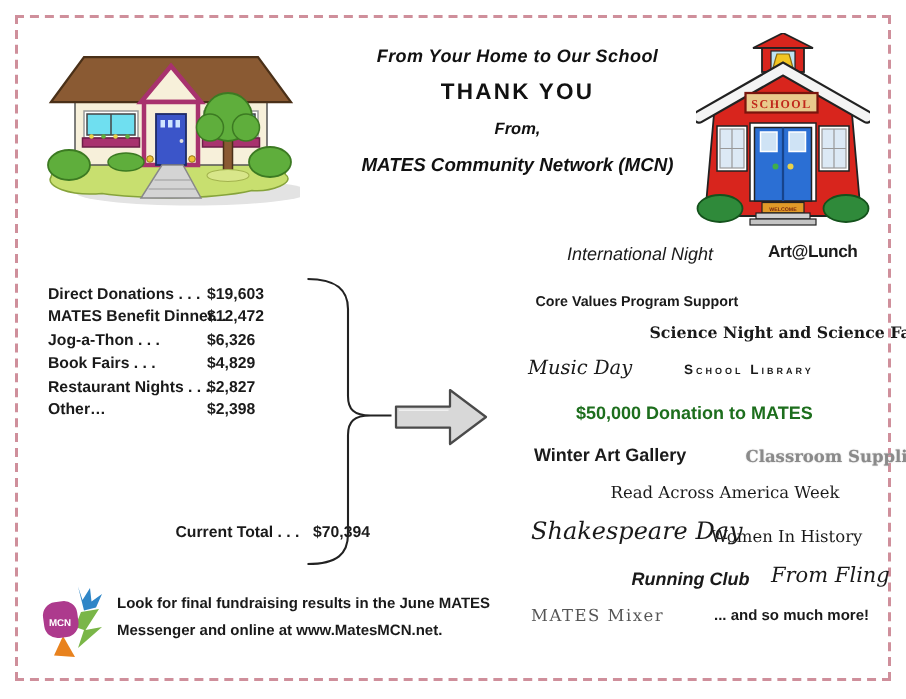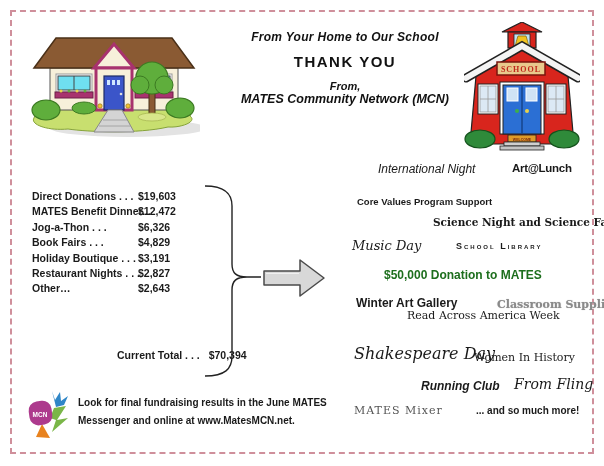--- a/index.html
+++ b/index.html
@@ -5,39 +5,39 @@
   html,body{margin:0;padding:0;background:#fff;}
   .page{position:relative;width:604px;height:466px;background:#ffffff;
         font-family:"Liberation Sans",sans-serif;overflow:hidden;}
   .stitch-border{position:absolute;left:10px;top:10px;right:10px;bottom:12px;
         border:2px dashed #cf8f9b;pointer-events:none;}
   
   .header{position:absolute;left:205px;top:30px;width:280px;text-align:center;color:#111;}
   .hdr1{font-size:12px;font-style:italic;font-weight:600;letter-spacing:.3px;}
   .hdr2{font-size:15px;font-weight:bold;letter-spacing:1.5px;margin-top:9px;}
   .hdr3{font-size:11px;font-style:italic;font-weight:600;margin-top:10px;}
-  .hdr4{font-size:12.5px;font-style:italic;font-weight:600;}
+  .hdr4{font-size:12.5px;font-style:italic;font-weight:600;margin-top:11px;}
   
   .fundlist{position:absolute;left:32px;top:190px;width:160px;}
   .fundrow{position:relative;height:15.4px;font-size:10.5px;font-weight:bold;color:#1a1a1a;white-space:nowrap;}
   .fundrow .amt{position:absolute;left:106px;top:0;}
   .total-line{position:absolute;left:117px;top:349px;font-size:10.5px;font-weight:bold;color:#1a1a1a;white-space:nowrap;}
   .total-line .amt{margin-left:9px;}
   
   .prog{position:absolute;white-space:nowrap;color:#1a1a1a;}
   .p-intl{left:378px;top:162px;font-size:12px;font-style:italic;font-weight:500;}
   .p-art{left:512px;top:162px;font-size:11.5px;font-weight:bold;letter-spacing:-.3px;}
   .p-core{left:357px;top:196px;font-size:9.5px;font-weight:bold;}
   .p-science{left:433px;top:216px;font-size:10.5px;font-weight:600;font-family:"DejaVu Serif",serif;}
   .p-music{left:352px;top:238px;font-size:13px;font-style:italic;font-family:"DejaVu Serif",serif;}
   .p-library{left:456px;top:241px;font-size:9px;font-weight:bold;font-variant:small-caps;letter-spacing:2px;}
   .p-donation{left:384px;top:268px;font-size:12px;font-weight:bold;color:#1d6e1d;}
   .p-winter{left:356px;top:296px;font-size:12px;font-weight:bold;}
   .p-supplies{left:497px;top:298px;font-size:11px;font-weight:bold;font-family:"DejaVu Serif",serif;color:#8a8a8a;text-shadow:0 0 1px #bbb;}
-  .p-read{left:407px;top:309px;font-size:11px;font-family:"DejaVu Serif",serif;}
+  .p-read{left:407px;top:322px;font-size:11px;font-family:"DejaVu Serif",serif;}
   .p-shake{left:354px;top:344px;font-size:16px;font-style:italic;font-family:"DejaVu Serif",serif;}
   .p-women{left:474px;top:351px;font-size:11px;font-family:"DejaVu Serif",serif;}
   .p-running{left:421px;top:379px;font-size:12px;font-weight:bold;font-style:italic;}
   .p-fall{left:514px;top:376px;font-size:14px;font-style:italic;font-family:"DejaVu Serif",serif;}
   .p-mixer{left:354px;top:404px;font-size:11px;font-family:"DejaVu Serif",serif;letter-spacing:1px;color:#555;}
   .p-more{left:476px;top:405px;font-size:10px;font-weight:bold;}
   
   .footer-text{position:absolute;left:78px;top:394px;width:310px;font-size:10px;font-weight:bold;line-height:17.5px;color:#1a1a1a;}
   .abs{position:absolute;}
 </style>
@@ -126,23 +126,22 @@
     <div class="hdr2">THANK YOU</div>
     <div class="hdr3">From,</div>
     <div class="hdr4">MATES Community Network (MCN)</div>
   </div>
 
   <div class="fundlist">
     <div class="fundrow"><span>Direct Donations . . .</span><span class="amt">$19,603</span></div>
     <div class="fundrow"><span>MATES Benefit Dinner...</span><span class="amt">$12,472</span></div>
     <div class="fundrow"><span>Jog-a-Thon . . .</span><span class="amt">$6,326</span></div>
     <div class="fundrow"><span>Book Fairs . . .</span><span class="amt">$4,829</span></div>
-    <div class="fundrow"><span>Holiday Boutique . . .</span><span class="amt">$3,191</span></div>
     <div class="fundrow"><span>Restaurant Nights . . .</span><span class="amt">$2,827</span></div>
-    <div class="fundrow"><span>Other…</span><span class="amt">$2,643</span></div>
+    <div class="fundrow"><span>Other…</span><span class="amt">$2,398</span></div>
   </div>
   <div class="total-line">
     <span>Current Total . . .</span><span class="amt">$70,394</span>
   </div>
 
   <svg class="abs" style="left:195px;top:180px;" width="75" height="202" viewBox="0 0 75 202">
     <path d="M10,6 C30,6 37,14 37,26 L37,84 C37,93 41,97 52,97 L66,97 M52,97 C41,97 37,101 37,110 L37,176 C37,189 30,196 10,196" fill="none" stroke="#222" stroke-width="1.4"></path>
   </svg>
 
   <svg class="abs" style="left:262px;top:258px;" width="64" height="40" viewBox="0 0 64 40">

